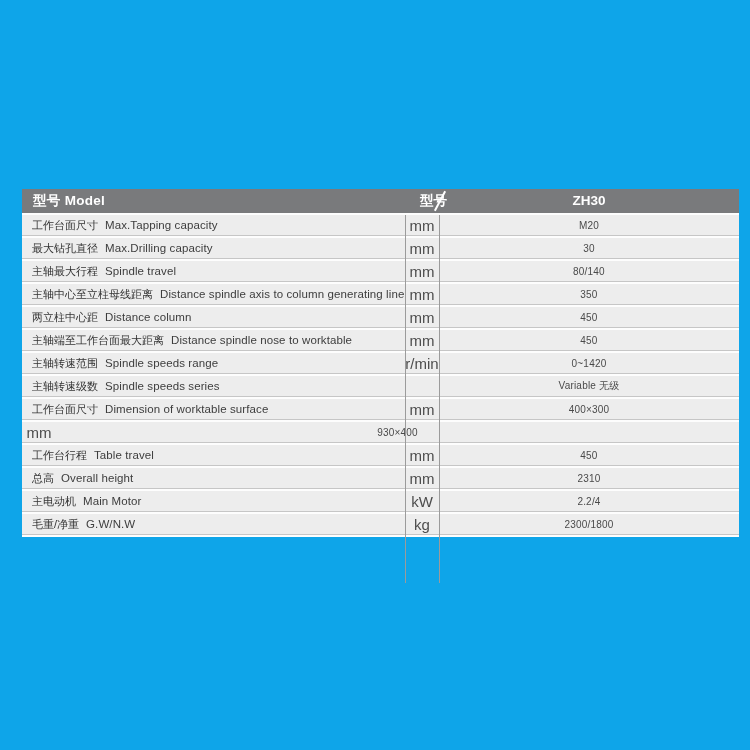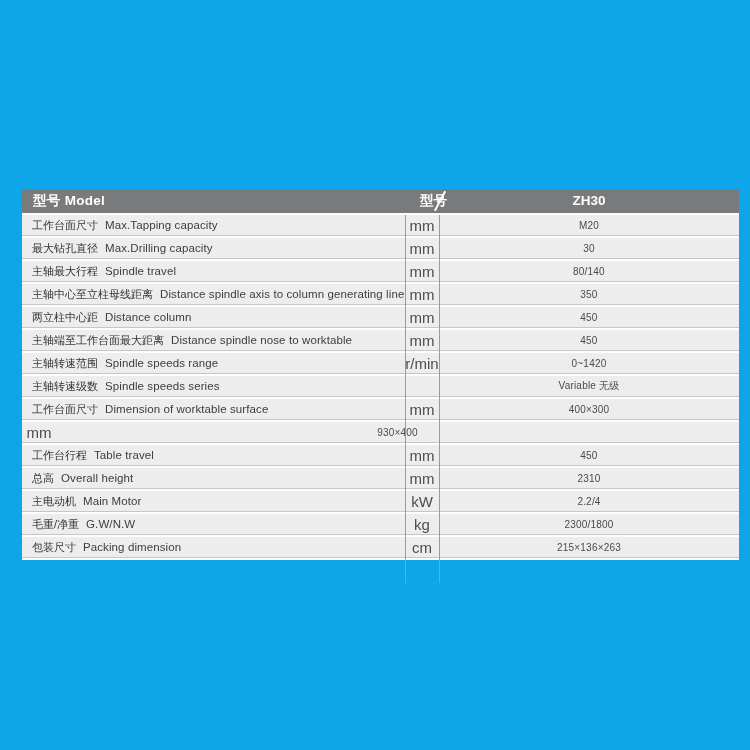--- a/index.html
+++ b/index.html
@@ -246,26 +246,18 @@
 
   <div class="row">
     <div class="cell-label">
       <span class="cn">毛重/净重</span>
       <span class="en">G.W/N.W</span>
     </div>
     <div class="cell-unit">kg</div>
     <div class="cell-value">2300/1800</div>
   </div>
 
-  <div class="row">
-    <div class="cell-label">
-      <span class="cn">包装尺寸</span>
-      <span class="en">Packing dimension</span>
-    </div>
-    <div class="cell-unit">cm</div>
-    <div class="cell-value">215×136×263</div>
-  </div>
 </div>
 
     <div class="vline vline1"></div>
     <div class="vline vline2"></div>
   </div>
 </div>
 
 </body></html>

